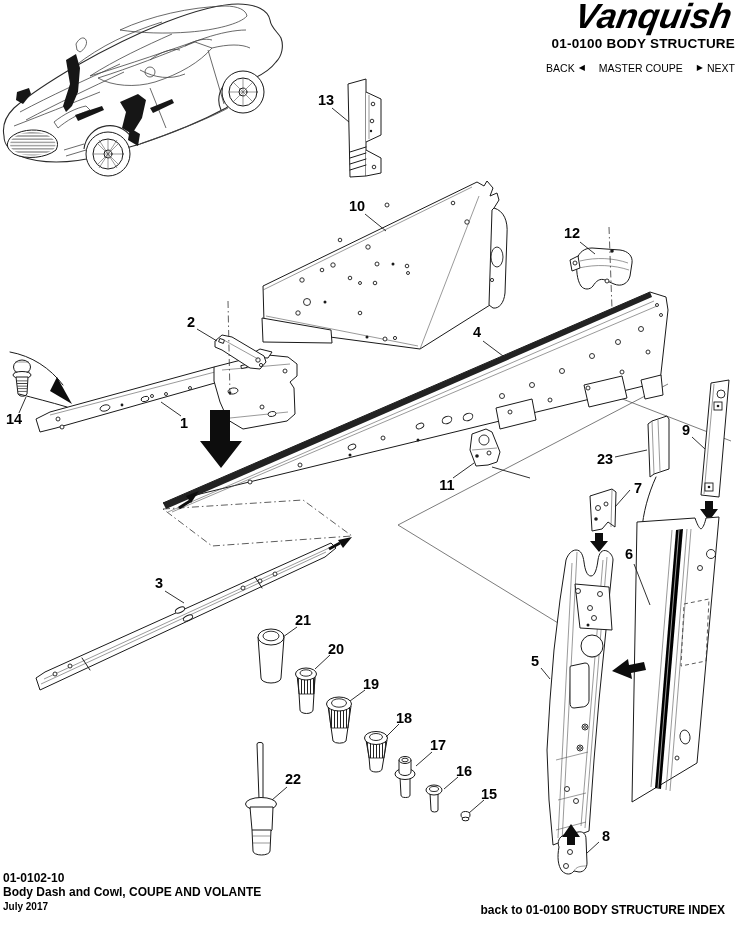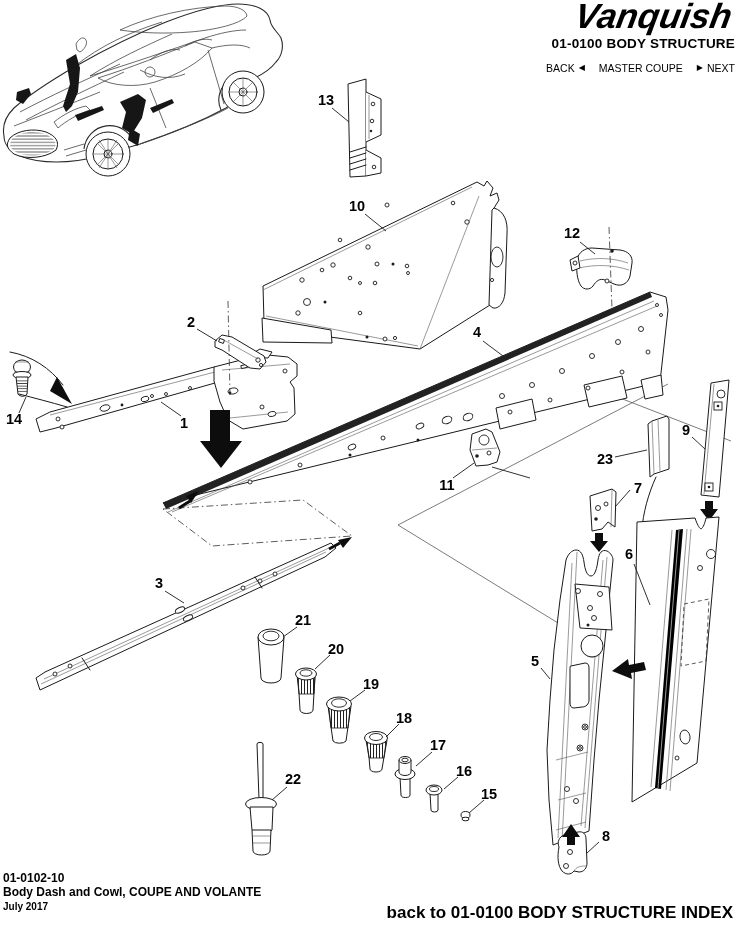--- a/index.html
+++ b/index.html
@@ -13,21 +13,21 @@
   .nav{position:absolute;top:62px;right:2px;font-size:10.5px;font-weight:normal;
        display:flex;align-items:center;white-space:nowrap;}
   .nav .tri{font-size:8px;position:relative;top:-1px;}
   .nav-item{display:flex;align-items:center;gap:4px;cursor:pointer;}
   .nav-gap{width:14px;}
   
   .footer-left{position:absolute;left:3px;top:872px;line-height:1.15;}
   .doc-number{font-size:12px;font-weight:bold;}
   .doc-title{font-size:12px;font-weight:bold;}
   .doc-date{font-size:10px;font-weight:bold;margin-top:1px;}
-  .back-link{position:absolute;right:4px;top:903px;font-size:17px;font-weight:bold;cursor:pointer;}
+  .back-link{position:absolute;right:12px;top:903px;font-size:12px;font-weight:bold;cursor:pointer;}
   
   svg.diagram{position:absolute;left:0;top:0;}
   .ln{fill:none;stroke:#1a1a1a;stroke-width:1;stroke-linejoin:round;stroke-linecap:round;}
   .lnw{fill:#fff;stroke:#1a1a1a;stroke-width:1;stroke-linejoin:round;}
   .thin{fill:none;stroke:#555;stroke-width:.6;}
   .carln{fill:none;stroke:#444;stroke-width:.8;stroke-linejoin:round;}
   .carout{fill:none;stroke:#2a2a2a;stroke-width:1.1;stroke-linejoin:round;}
   .dark{fill:#161616;stroke:none;}
   .dashdot{fill:none;stroke:#333;stroke-width:.8;stroke-dasharray:7 3 1.5 3;}
   .phant{fill:none;stroke:#444;stroke-width:.7;}

